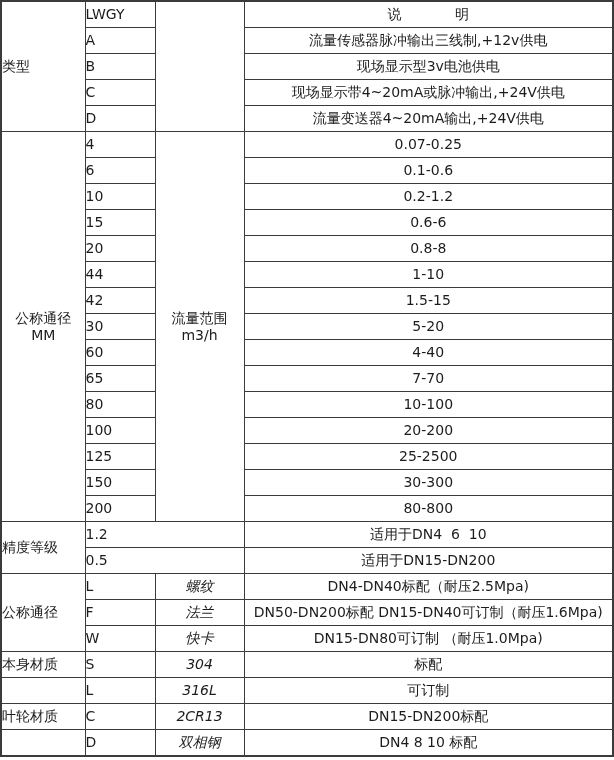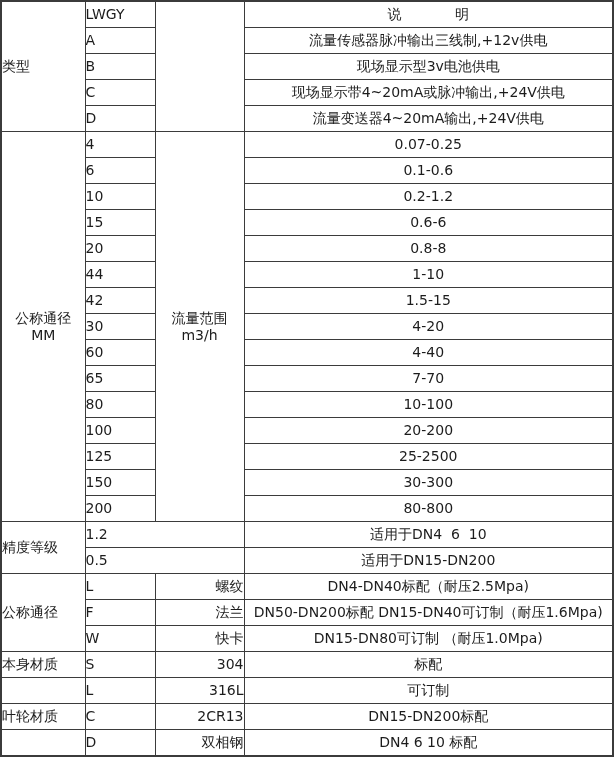--- a/index.html
+++ b/index.html
@@ -22,21 +22,21 @@
     padding: 0;
     font-size: 14px;
     color: #1c1c1c;
     line-height: 1.15;
     overflow: hidden;
     vertical-align: middle;
     background: #ffffff;
   }
   td.c  { }            
   td.d  { text-align: center; padding-left: 3px; white-space: pre; } 
-  td.n  { text-align: right; padding-left: 4px; }                   
+  td.n  { text-align: center; padding-left: 4px; font-style: italic; }                   
   td.ml { text-align: center; white-space: pre-line; }             
 </style>
 </head>
 <body>
 
 <div class="page">
   <table class="spec">
     <colgroup>
       <col style="width:84px">
       <col style="width:70px">
@@ -96,21 +96,21 @@
       <tr>
         <td class="c">44</td>
         <td class="d">1-10</td>
       </tr>
       <tr>
         <td class="c">42</td>
         <td class="d">1.5-15</td>
       </tr>
       <tr>
         <td class="c">30</td>
-        <td class="d">4-20</td>
+        <td class="d">5-20</td>
       </tr>
       <tr>
         <td class="c">60</td>
         <td class="d">4-40</td>
       </tr>
       <tr>
         <td class="c">65</td>
         <td class="d">7-70</td>
       </tr>
       <tr>
@@ -177,18 +177,18 @@
       <tr>
         <td class="c">叶轮材质</td>
         <td class="c">C</td>
         <td class="n">2CR13</td>
         <td class="d">DN15-DN200标配</td>
       </tr>
       <tr>
         <td class="c"></td>
         <td class="c">D</td>
         <td class="n">双相钢</td>
-        <td class="d">DN4 6 10 标配</td>
+        <td class="d">DN4 8 10 标配</td>
       </tr>
 
     </tbody>
   </table>
 </div>
 
 </body></html>

